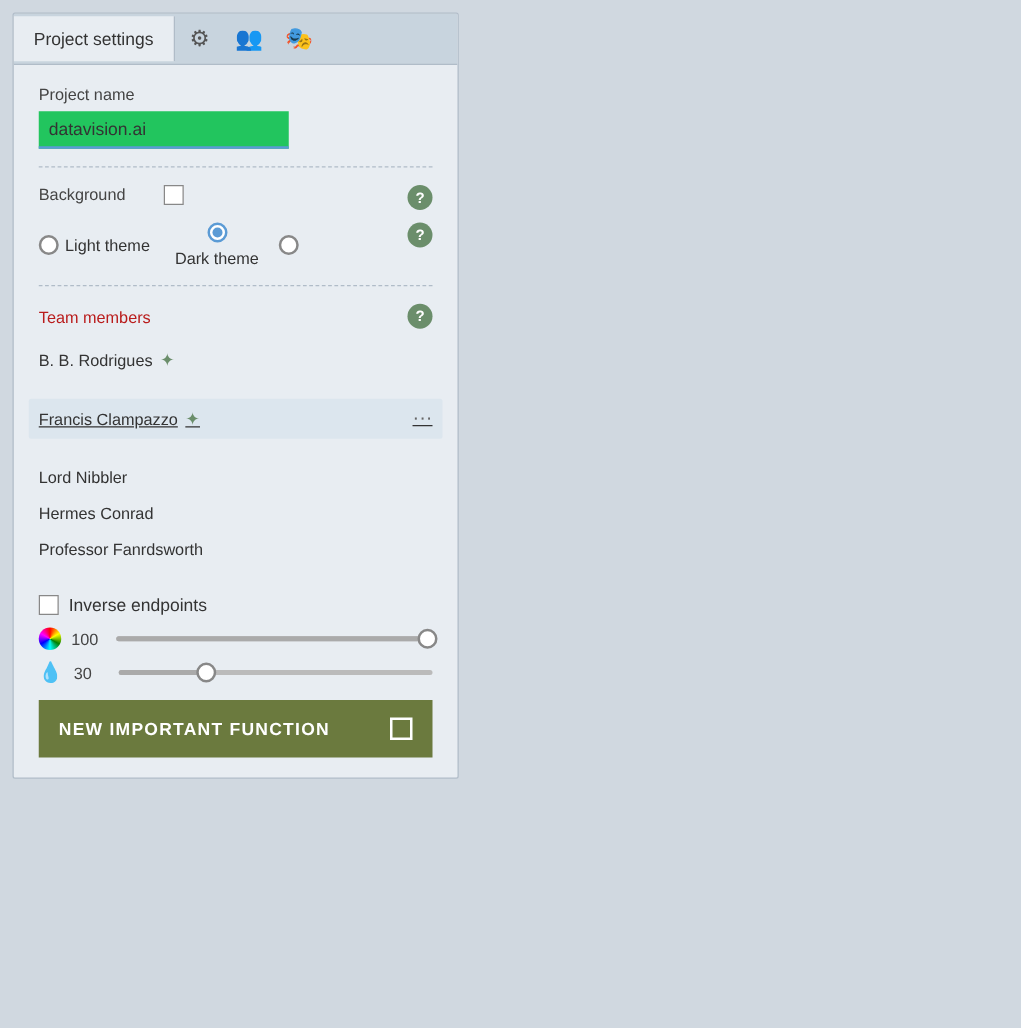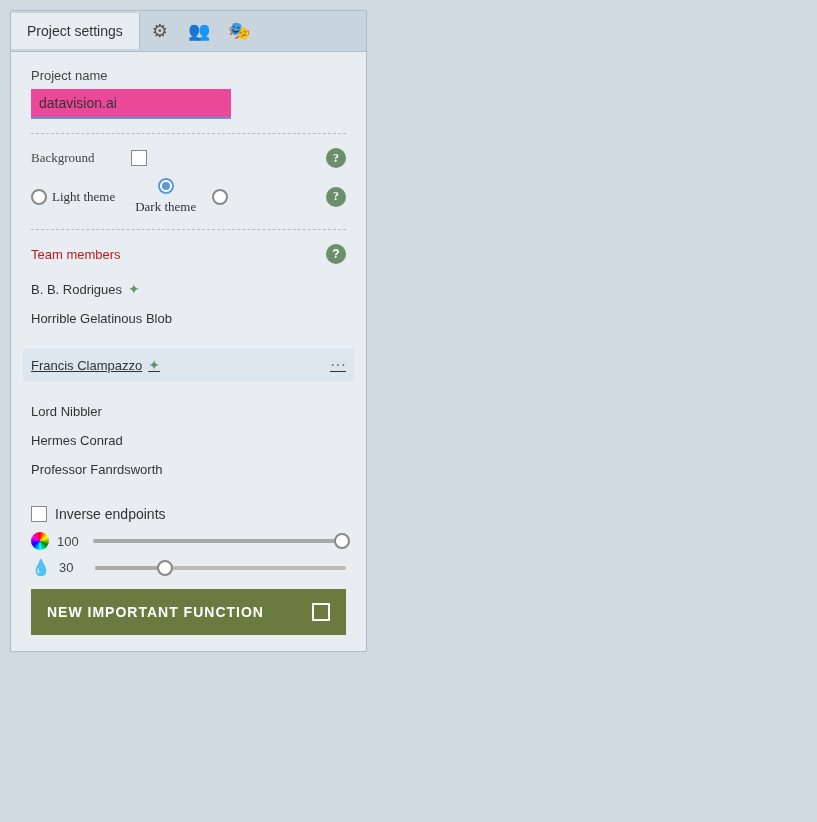--- a/index.html
+++ b/index.html
@@ -58,39 +58,38 @@
       font-size: 13px;
       color: #444;
       margin-bottom: 6px;
     }
 
     .text-input {
       width: 200px;
       padding: 6px 8px;
       border: none;
       border-bottom: 2px solid #5b9bd5;
-      background: #ec4899;
+      background: #22c55e;
       font-size: 14px;
       color: #333;
       outline: none;
     }
 
     
     .divider {
       border: none;
       border-top: 1px dashed #b0bcc8;
       margin: 14px 0;
     }
 
     
     .row {
       display: flex;
-      align-items: center;
+      align-items: flex-start;
       margin-bottom: 10px;
-      font-family: Liberation Serif, serif;
     }
     .row-label {
       font-size: 13px;
       color: #444;
       min-width: 100px;
     }
 
     .checkbox-box {
       width: 16px;
       height: 16px;
@@ -336,23 +335,20 @@
       <div class="section-header">
         <span class="section-title">Team members</span>
         <span class="help-icon">?</span>
       </div>
 
       <div class="member-row">
         <span>B. B. Rodrigues</span>
         <span class="star-icon">✦</span>
       </div>
 
-      <div class="member-row">
-        <span>Horrible Gelatinous Blob</span>
-      </div>
 
       <div class="member-row highlighted">
         <span>Francis Clampazzo</span>
         <span class="star-icon">✦</span>
         <span class="dots-menu">···</span>
       </div>
 
       <div class="member-row">
         <span>Lord Nibbler</span>
       </div>

